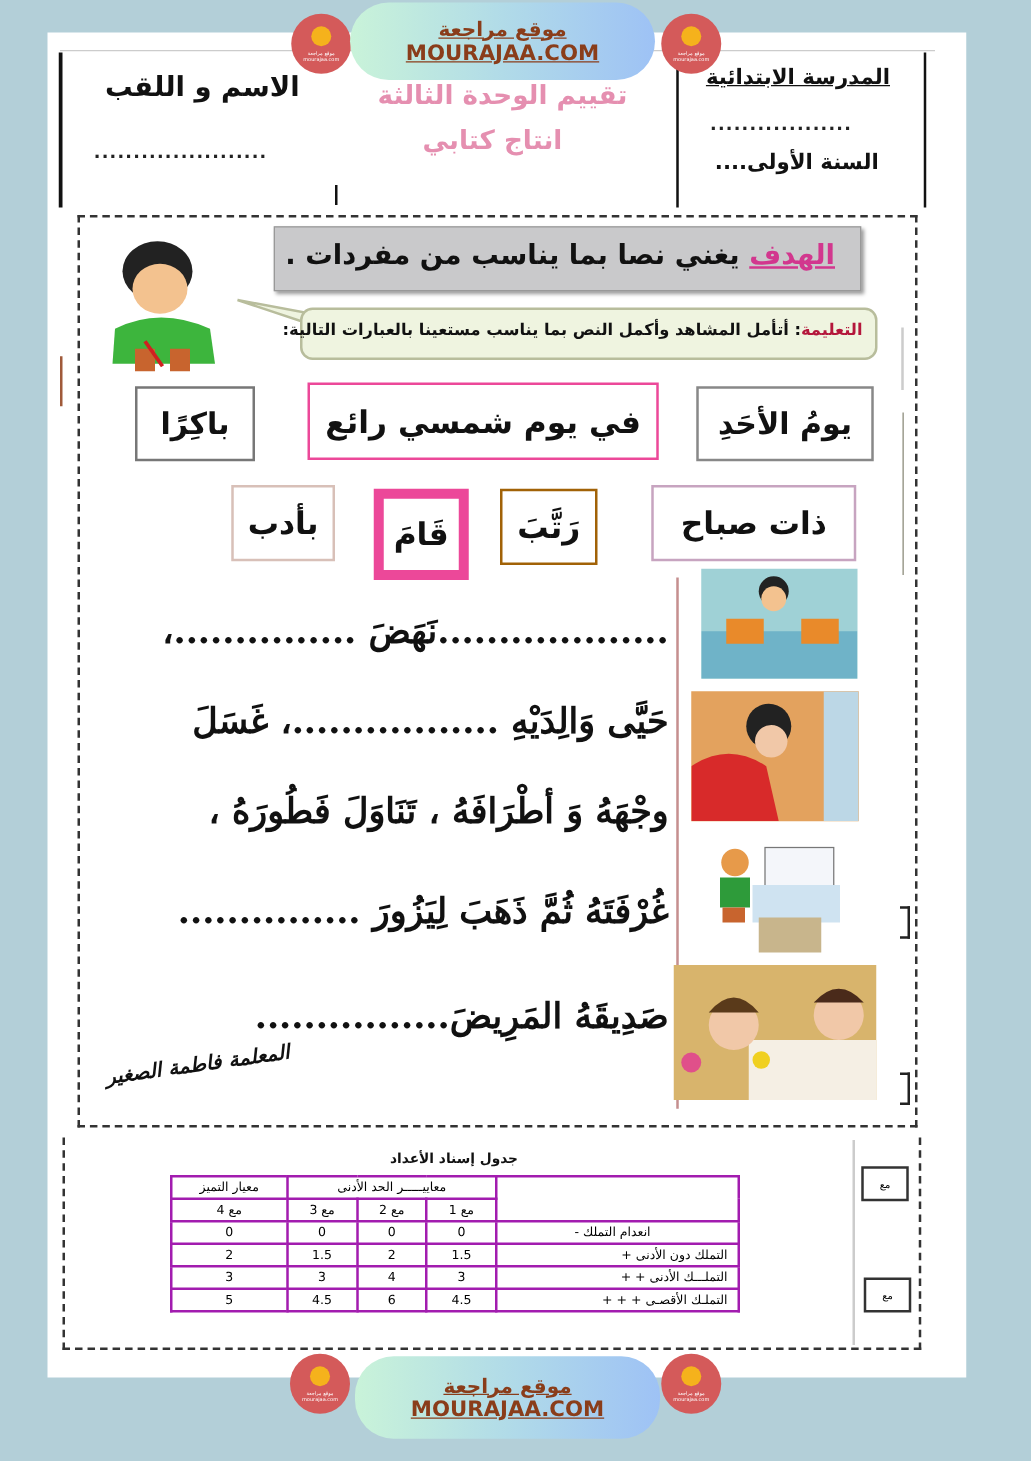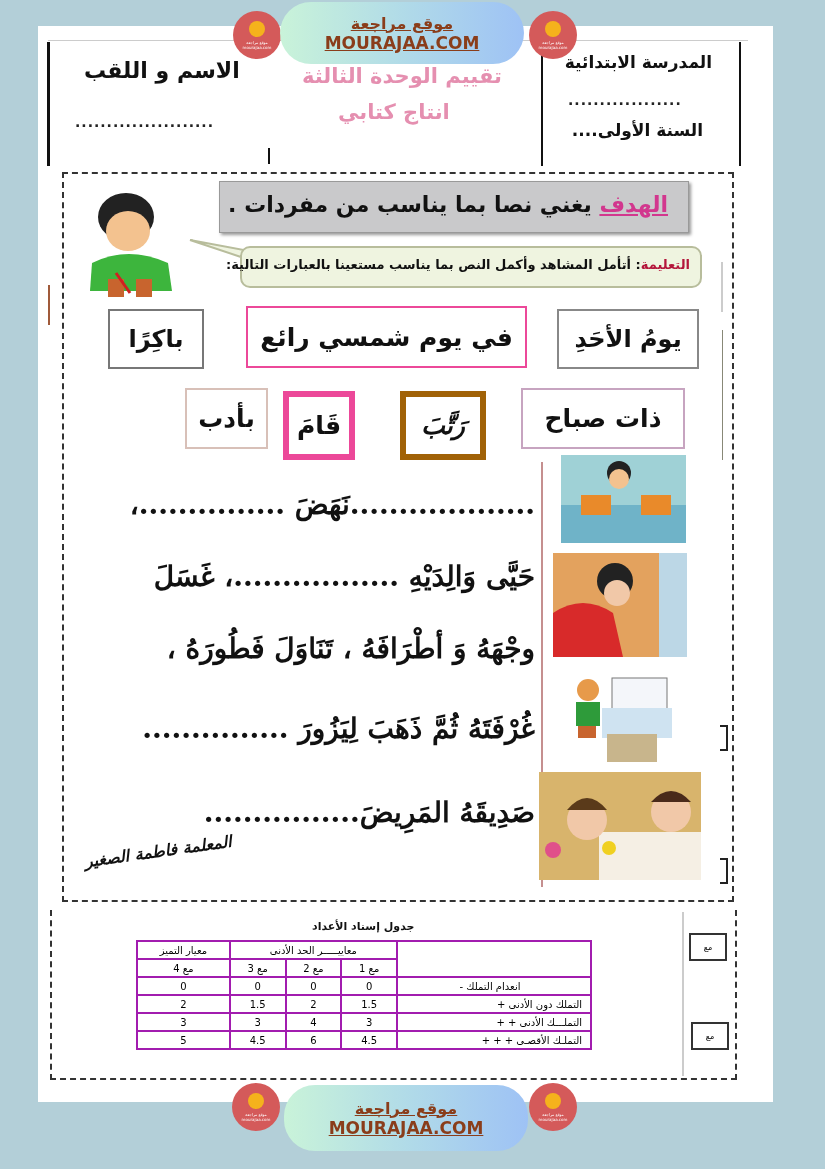--- a/index.html
+++ b/index.html
@@ -34,21 +34,21 @@
 <body>
 
 <div class="sheet"></div>
 
 <div class="hdr-line"></div>
 <div class="vbar" style="left:47px;top:42px;width:3px;height:124px;"></div>
 <div class="vbar" style="left:739px;top:42px;width:2px;height:124px;"></div>
 <div class="vbar" style="left:541px;top:42px;width:2px;height:124px;"></div>
 <div class="vbar" style="left:268px;top:148px;width:2px;height:16px;"></div>
 
-<div class="ar" style="right:113px;top:52px;font-size:17px;font-weight:bold;">المدرسة الابتدائية</div>
+<div class="ar" style="right:113px;top:52px;font-size:17px;font-weight:bold;text-decoration:underline;">المدرسة الابتدائية</div>
 <div class="dots" style="left:568px;top:92px;font-size:14px;">..................</div>
 <div class="ar" style="right:122px;top:120px;font-size:17px;font-weight:bold;">السنة الأولى....</div>
 
 <div class="ar pink" style="left:302px;top:64px;font-size:21px;font-weight:bold;">تقييم الوحدة الثالثة</div>
 <div class="ar pink" style="left:338px;top:100px;font-size:21px;font-weight:bold;">انتاج كتابي</div>
 
 <div class="ar" style="left:84px;top:58px;font-size:22px;font-weight:bold;">الاسم و اللقب</div>
 <div class="dots" style="left:75px;top:114px;font-size:14px;">......................</div>
 
 <div class="dash-frame" style="left:62px;top:172px;width:668px;height:726px;"></div>
@@ -74,22 +74,22 @@
   </svg>
 <div class="bubble">
   <div class="ar t"><span class="lab">التعليمة</span><span>: أتأمل المشاهد وأكمل النص بما يناسب مستعينا بالعبارات التالية:</span></div>
 </div>
 
 <div class="word" style="left:557px;top:309px;width:138px;height:56px;border:2px solid #888;font-size:24px;">يومُ الأحَدِ</div>
 <div class="word" style="left:246px;top:306px;width:277px;height:58px;border:2px solid #ec4899;font-size:25px;">في يوم شمسي رائع</div>
 <div class="word" style="left:108px;top:309px;width:92px;height:56px;border:2px solid #777;font-size:24px;">باكِرًا</div>
 
 <div class="word" style="left:521px;top:388px;width:160px;height:57px;border:2px solid #c7a4c0;font-size:25px;">ذات صباح</div>
-<div class="word" style="left:400px;top:391px;width:74px;height:57px;border:6px solid #a16207;font-size:25px;font-style:italic;">رَتَّبَ</div>
-<div class="word" style="left:283px;top:391px;width:60px;height:57px;border:6px solid #ec4899;font-size:25px;">قَامَ</div>
+<div class="word" style="left:400px;top:391px;width:74px;height:57px;border:2px solid #a16207;font-size:25px;">رَتَّبَ</div>
+<div class="word" style="left:299px;top:391px;width:60px;height:57px;border:8px solid #ec4899;font-size:25px;">قَامَ</div>
 <div class="word" style="left:185px;top:388px;width:79px;height:57px;border:2px solid #d8c0b8;font-size:25px;">بأدب</div>
 
 <div style="position:absolute;left:541px;top:462px;width:2px;height:425px;background:#c58f8f;"></div>
 
 <div class="text-line" style="right:290px;top:488px;">...................نَهَضَ ...............،</div>
 <div class="text-line" style="right:290px;top:560px;">حَيَّى وَالِدَيْهِ .................، غَسَلَ</div>
 <div class="text-line" style="right:290px;top:632px;">وجْهَهُ وَ أطْرَافَهُ ، تَنَاوَلَ فَطُورَهُ ،</div>
 <div class="text-line" style="right:290px;top:712px;">غُرْفَتَهُ ثُمَّ ذَهَبَ لِيَزُورَ ...............</div>
 <div class="text-line" style="right:290px;top:796px;">صَدِيقَهُ المَرِيضَ................</div>
 

